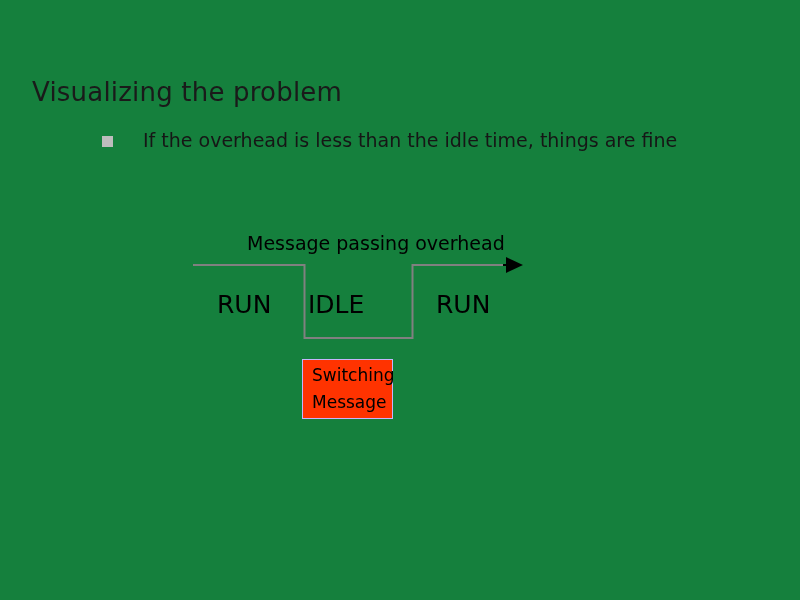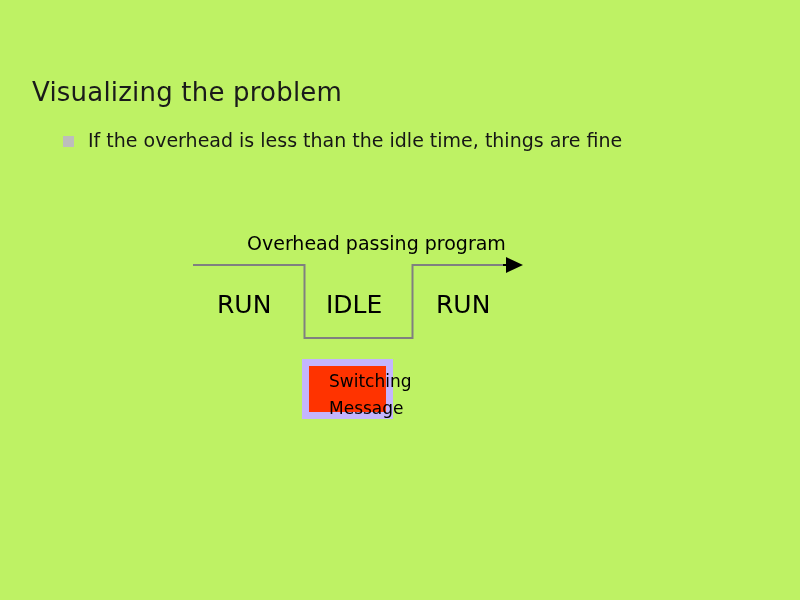--- a/index.html
+++ b/index.html
@@ -12,21 +12,21 @@
     height: 600px;
     position: relative;
     overflow: hidden;
     font-family: "DejaVu Sans", "Liberation Sans", sans-serif;
     color: #000000;
   }
 
   .slide {
     position: absolute;
     inset: 0;
-    background: #bef264;
+    background: #15803d;
     text-decoration: underline;
   }
 
   
   .slide-title {
     position: absolute;
     left: 32px;
     top: 78px;
     font-size: 26px;
     font-weight: 400;
@@ -39,21 +39,22 @@
   
   .bullet-list {
     position: absolute;
     left: 63px;
     top: 129px;
     width: 700px;
   }
   .bullet-row {
     display: flex;
     align-items: flex-start;
-    gap: 14px;
+    gap: 30px;
+    margin-left: 39px;
   }
   .bullet-marker {
     width: 11px;
     height: 11px;
     background: #bdbdbd;
     margin-top: 7px;
     flex: 0 0 auto;
   }
   .bullet-text {
     font-size: 19px;
@@ -83,34 +84,34 @@
     white-space: nowrap;
   }
 
   .phase-label {
     position: absolute;
     font-size: 25px;
     color: #000000;
     white-space: nowrap;
   }
   .phase-run-1 { left: 217px; top: 290px; }
-  .phase-idle  { left: 326px; top: 290px; }
+  .phase-idle  { left: 308px; top: 290px; }
   .phase-run-2 { left: 436px; top: 290px; }
 
   
   .callout-box {
     position: absolute;
     left: 302px;
     top: 359px;
     width: 91px;
     height: 60px;
     background: #ff3300;
-    border: 7px solid #c4b5fd;
+    border: 1px solid #c4b5fd;
     box-sizing: border-box;
-    padding: 2px 3px 0 20px;
+    padding: 2px 3px 0 9px;
   }
   .callout-line {
     font-size: 17px;
     line-height: 1.6;
     color: #000000;
     white-space: nowrap;
   }
 </style>
 </head>
 <body>
@@ -129,21 +130,21 @@
   <div class="diagram">
     <svg width="800" height="600" viewBox="0 0 800 600">
 
       <path d="M 193 265 L 304.5 265 L 304.5 338 L 412.5 338 L 412.5 265 L 503 265" fill="none" stroke="#808080" stroke-width="2"></path>
 
       <line x1="503" y1="265" x2="509" y2="265" stroke="#000000" stroke-width="2"></line>
       <polygon points="506,257 523,265 506,273" fill="#000000"></polygon>
     </svg>
   </div>
 
-  <div class="diagram-caption">Overhead passing program</div>
+  <div class="diagram-caption">Message passing overhead</div>
 
   <div class="phase-label phase-run-1">RUN</div>
   <div class="phase-label phase-idle">IDLE</div>
   <div class="phase-label phase-run-2">RUN</div>
 
   <div class="callout-box">
     <div class="callout-line">Switching</div>
     <div class="callout-line">Message</div>
   </div>
 

